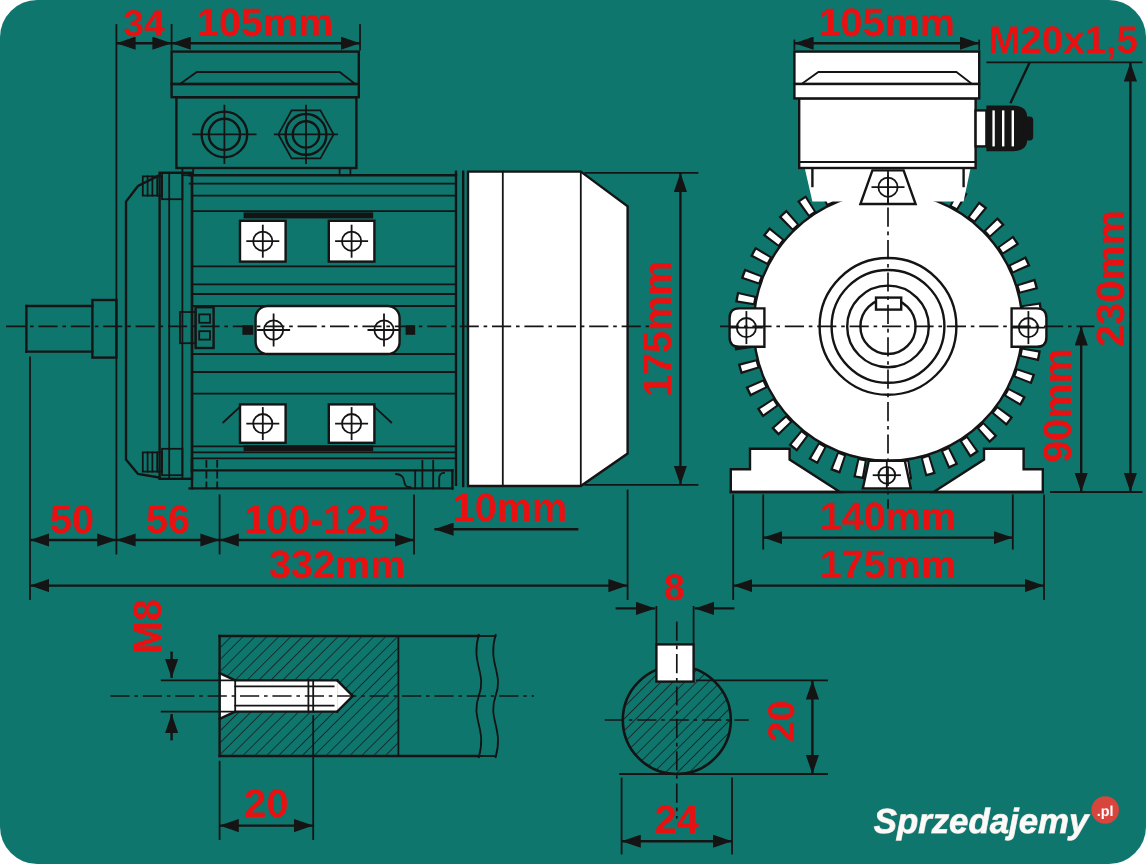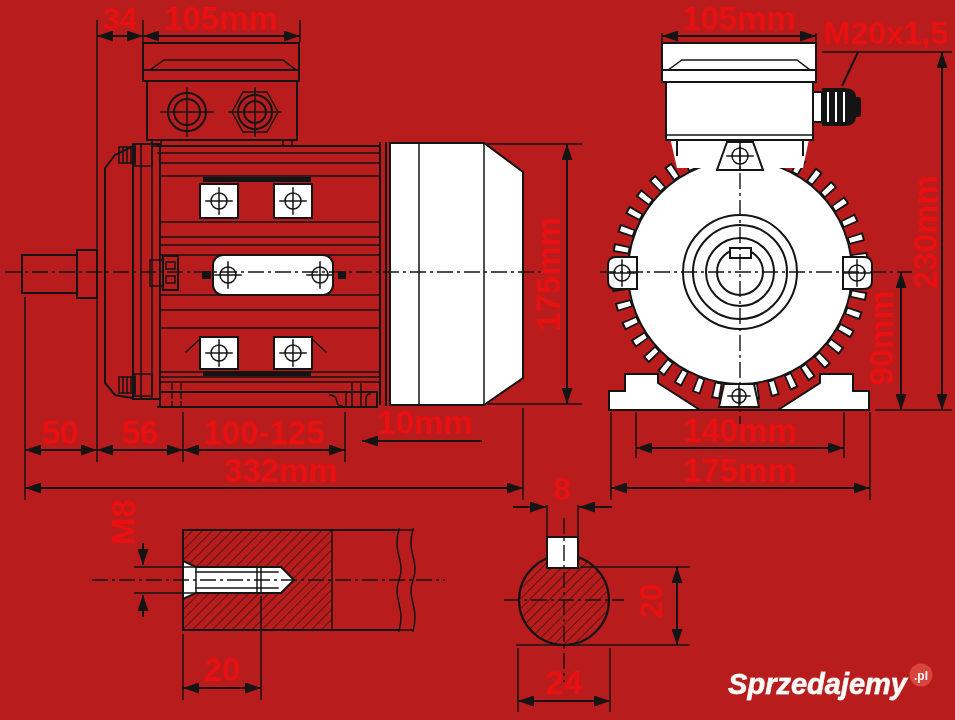--- a/index.html
+++ b/index.html
@@ -1,16 +1,16 @@
 <!DOCTYPE html>
 <html><head>
 <meta charset="utf-8">
 <style>
   html,body{margin:0;padding:0;background:#ffffff;}
-  .stage{position:relative;width:955px;height:720px;background:#b91c1c;overflow:hidden;}
+  .stage{position:relative;width:955px;height:720px;background:#0f766e;overflow:hidden;border-radius:31px;}
   svg{position:absolute;left:0;top:0;}
   .ink{stroke:#141414;fill:none;stroke-width:2;stroke-linecap:square;}
   .thin{stroke-width:1.5;}
   .wfill{fill:#ffffff;}
   .bfill{fill:#141414;stroke:none;}
   .cl{stroke:#141414;stroke-width:1.4;stroke-dasharray:16 4 3 4;fill:none;}
   .dashed{stroke-dasharray:5 4;stroke-width:1.5;}
   .ext{stroke:#141414;stroke-width:1.5;fill:none;}
   .dimline{stroke:#141414;stroke-width:2;fill:none;}
   .dim{font-family:"Liberation Sans",sans-serif;font-weight:bold;font-size:33px;fill:#e81010;text-anchor:middle;}

